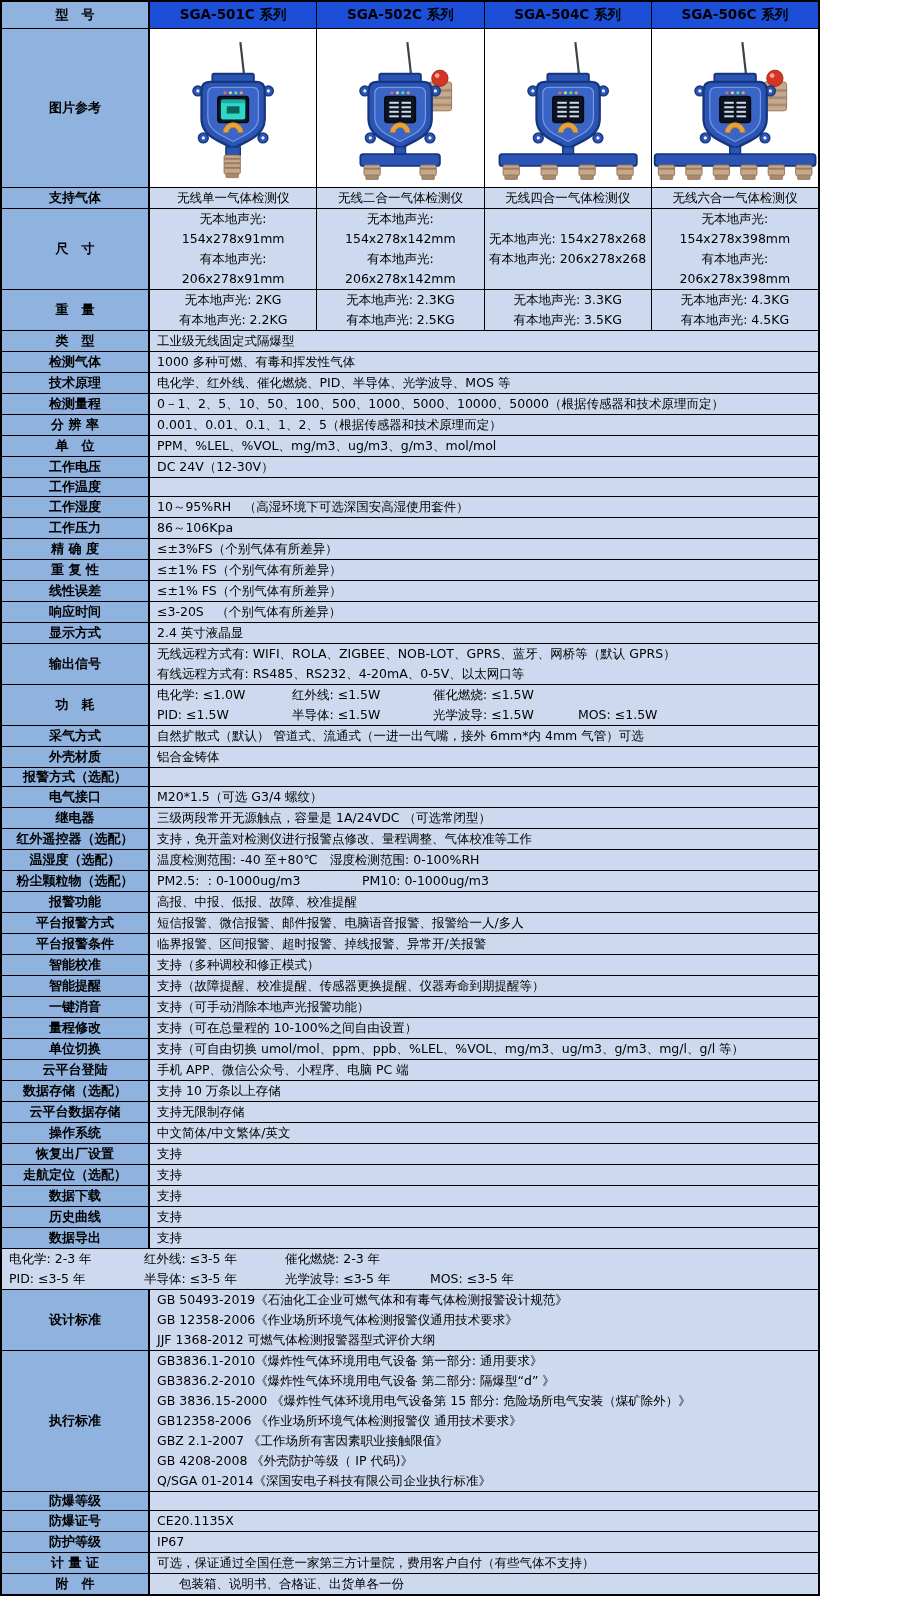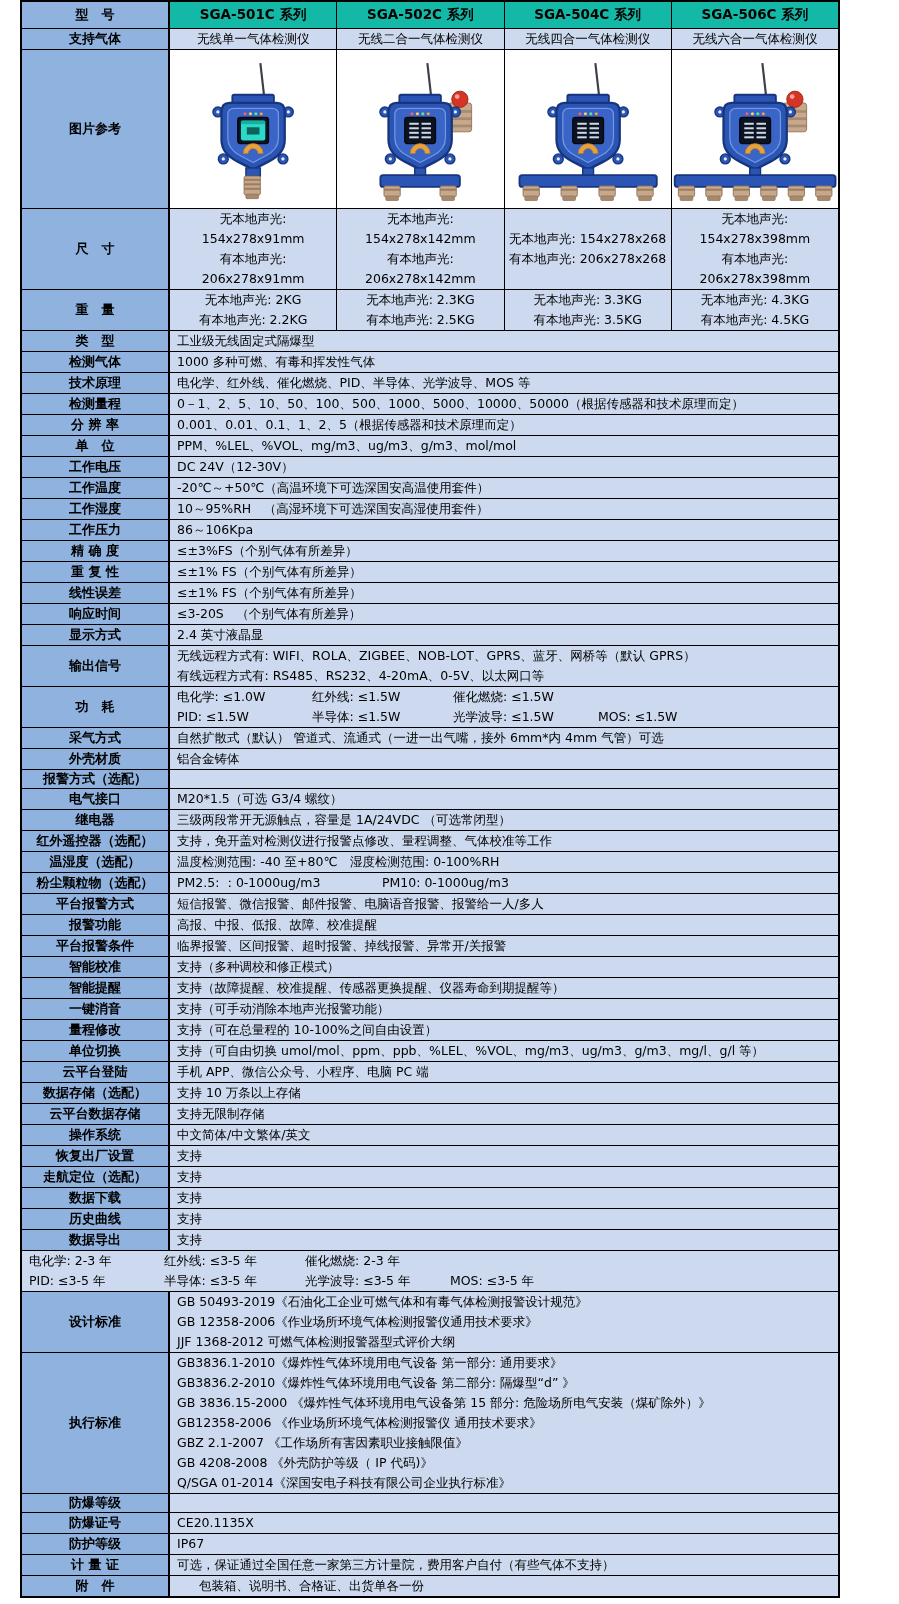--- a/index.html
+++ b/index.html
@@ -7,38 +7,37 @@
     margin: 0;
     background: #ffffff;
     font-family: "DejaVu Sans", "Liberation Sans", sans-serif;
     color: #000;
     width: 899px;
   }
   #spec-table {
     width: 820px;
     border: 2px solid #000;
     background: #cdd9ee;
-    margin-left: 20px;
   }
   .row { display: flex; align-items: stretch; border-bottom: 1.5px solid #000; }
   .row:last-child { border-bottom: none; gap: 22px; }
 
   .cell.label {
     width: 148px; flex: 0 0 148px;
     background: #8fb2de;
     border-right: 2px solid #000;
     display: flex; align-items: center; justify-content: center;
     font-weight: bold; font-size: 13px; line-height: 16px;
     text-align: center; padding: 1px 2px;
   }
   .vb { border-left: 1.5px solid #000; }
 
   .header-row { height: 27px; }
   .header-row .model {
-    flex: 1; background: #14b8a6;
+    flex: 1; background: #1d4ed8;
     display: flex; align-items: center; justify-content: center;
     font-weight: bold; font-size: 13.5px;
   }
 
   .image-row { height: 159px; }
   .image-row .img {
     flex: 1; background: #ffffff;
     display: flex; align-items: flex-end; justify-content: center;
     overflow: hidden;
   }
@@ -68,35 +67,20 @@
 </head>
 <body>
 
 <div id="spec-table">
     <div class="row header-row">
       <div class="cell label">型　号</div>
       <div class="cell model">SGA-501C 系列</div>
       <div class="cell model vb">SGA-502C 系列</div>
       <div class="cell model vb">SGA-504C 系列</div>
       <div class="cell model vb">SGA-506C 系列</div>
-    </div>
-    <div class="row">
-      <div class="cell label">支持气体</div>
-      <div class="cell col">
-        <div class="ln">无线单一气体检测仪</div>
-      </div>
-      <div class="cell col vb">
-        <div class="ln">无线二合一气体检测仪</div>
-      </div>
-      <div class="cell col vb">
-        <div class="ln">无线四合一气体检测仪</div>
-      </div>
-      <div class="cell col vb">
-        <div class="ln">无线六合一气体检测仪</div>
-      </div>
     </div>
     <div class="row image-row">
       <div class="cell label">图片参考</div>
       <div class="cell img">
         <svg viewBox="-2 0 184 160" height="156" preserveAspectRatio="xMidYMid meet" xmlns="http://www.w3.org/2000/svg">
           <path d="M98,6 L103,50" stroke="#3c4148" stroke-width="2.4" fill="none"></path>
           <rect x="97.5" y="47" width="9" height="13" rx="1.5" fill="#98a0ab" stroke="#6d7680" stroke-width="0.8"></rect>
           <rect x="67" y="41" width="46" height="11" rx="2" fill="#2b55b4" stroke="#16357c" stroke-width="2"></rect>
           <circle cx="51" cy="60" r="5.5" fill="#2b55b4" stroke="#16357c" stroke-width="1.5"></circle>
           <circle cx="51" cy="60" r="1.8" fill="#e8eef8"></circle>
@@ -269,20 +253,35 @@
           <rect x="126.6" y="142" width="18" height="12" rx="2" fill="#c6a88c" stroke="#8f7258" stroke-width="1"></rect>
           <rect x="126.6" y="145" width="18" height="2.2" fill="#9b7c60"></rect>
           <rect x="128.6" y="153" width="14" height="5" rx="1" fill="#a8896c" stroke="#8f7258" stroke-width="0.8"></rect>
           <rect x="157" y="142" width="18" height="12" rx="2" fill="#c6a88c" stroke="#8f7258" stroke-width="1"></rect>
           <rect x="157" y="145" width="18" height="2.2" fill="#9b7c60"></rect>
           <rect x="159" y="153" width="14" height="5" rx="1" fill="#a8896c" stroke="#8f7258" stroke-width="0.8"></rect>
         </svg>
       </div>
     </div>
     <div class="row">
+      <div class="cell label">支持气体</div>
+      <div class="cell col">
+        <div class="ln">无线单一气体检测仪</div>
+      </div>
+      <div class="cell col vb">
+        <div class="ln">无线二合一气体检测仪</div>
+      </div>
+      <div class="cell col vb">
+        <div class="ln">无线四合一气体检测仪</div>
+      </div>
+      <div class="cell col vb">
+        <div class="ln">无线六合一气体检测仪</div>
+      </div>
+    </div>
+    <div class="row">
       <div class="cell label">尺　寸</div>
       <div class="cell col">
         <div class="ln">无本地声光: 154x278x91mm</div>
         <div class="ln">有本地声光: 206x278x91mm</div>
       </div>
       <div class="cell col vb">
         <div class="ln">无本地声光: 154x278x142mm</div>
         <div class="ln">有本地声光: 206x278x142mm</div>
       </div>
       <div class="cell col vb">
@@ -350,23 +349,20 @@
       </div>
     </div>
     <div class="row">
       <div class="cell label">工作电压</div>
       <div class="cell value">
         <div class="ln">DC 24V（12-30V）</div>
       </div>
     </div>
     <div class="row">
       <div class="cell label">工作温度</div>
-      <div class="cell value">
-        <div class="ln">-20℃～+50℃（高温环境下可选深国安高温使用套件）</div>
-      </div>
     </div>
     <div class="row">
       <div class="cell label">工作湿度</div>
       <div class="cell value">
         <div class="ln">10～95%RH　（高湿环境下可选深国安高湿使用套件）</div>
       </div>
     </div>
     <div class="row">
       <div class="cell label">工作压力</div>
       <div class="cell value">
@@ -468,29 +464,29 @@
     <div class="row">
       <div class="cell label">粉尘颗粒物（选配）</div>
       <div class="cell value">
         <div class="segline wide">
           <span class="seg">PM2.5: ：0-1000ug/m3</span>
           <span class="seg">PM10: 0-1000ug/m3</span>
         </div>
       </div>
     </div>
     <div class="row">
+      <div class="cell label">报警功能</div>
+      <div class="cell value">
+        <div class="ln">高报、中报、低报、故障、校准提醒</div>
+      </div>
+    </div>
+    <div class="row">
       <div class="cell label">平台报警方式</div>
       <div class="cell value">
         <div class="ln">短信报警、微信报警、邮件报警、电脑语音报警、报警给一人/多人</div>
-      </div>
-    </div>
-    <div class="row">
-      <div class="cell label">报警功能</div>
-      <div class="cell value">
-        <div class="ln">高报、中报、低报、故障、校准提醒</div>
       </div>
     </div>
     <div class="row">
       <div class="cell label">平台报警条件</div>
       <div class="cell value">
         <div class="ln">临界报警、区间报警、超时报警、掉线报警、异常开/关报警</div>
       </div>
     </div>
     <div class="row">
       <div class="cell label">智能校准</div>

